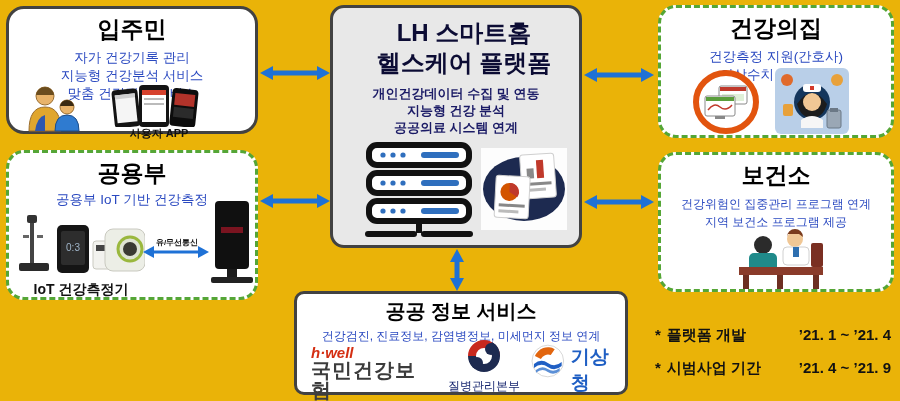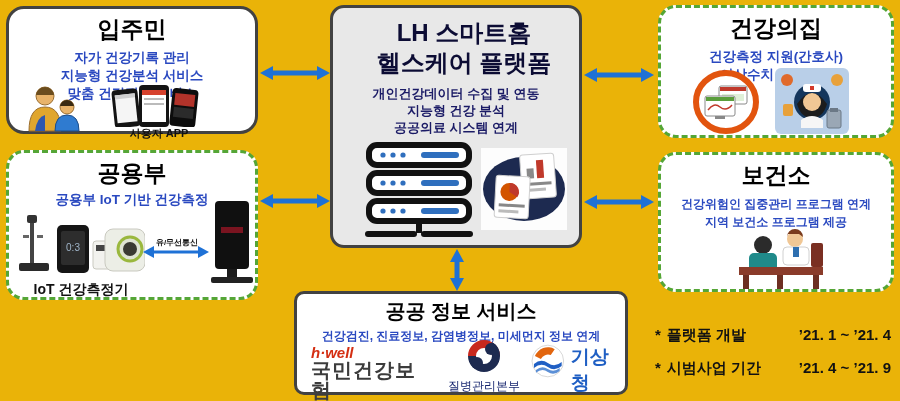--- a/index.html
+++ b/index.html
@@ -3,21 +3,21 @@
 <meta charset="utf-8">
 <style>
   html,body{margin:0;padding:0;}
   body{font-family:"Liberation Sans","DejaVu Sans",sans-serif;}
   #stage{position:relative;width:900px;height:401px;background:#eab308;overflow:hidden;}
   .box{position:absolute;background:#ffffff;box-sizing:border-box;}
   .solid{border:3px solid #424242;border-radius:18px;}
   .solid-sm{border:3px solid #424242;border-radius:10px;}
   .dashed{border:3px dashed #55a636;border-radius:18px;}
   .btitle{text-align:center;font-weight:bold;color:#000;font-size:23px;margin-top:5px;}
-  .blines{text-align:center;color:#2a49c0;font-weight:bold;font-size:13.5px;line-height:18px;margin-top:4px;}
+  .blines{text-align:center;color:#2a49c0;font-weight:normal;font-size:13.5px;line-height:18px;margin-top:4px;}
   .abs{position:absolute;}
   .platform{background:#e8e8e8;}
   .ptitle{text-align:center;font-weight:bold;color:#0c0c34;font-size:24px;line-height:30px;margin-top:10px;margin-left:16px;}
   .plines{text-align:center;color:#1b1b66;font-weight:bold;font-size:13px;line-height:17px;margin-top:7px;}
   .small-label{position:absolute;font-size:14px;font-weight:bold;color:#111;text-align:center;}
   .note-row{display:flex;align-items:baseline;font-weight:bold;color:#121212;font-size:15px;margin-bottom:14px;white-space:nowrap;}
   .note-label{width:132px;}
   .logo-caption{font-size:6px;color:#8a8a8a;letter-spacing:0.2px;}
   .nhis-brand{color:#d42e12;font-style:italic;font-weight:bold;font-size:15px;line-height:14px;}
   .nhis-name{color:#3c3c3c;font-weight:bold;font-size:20px;line-height:20px;letter-spacing:1px;}

